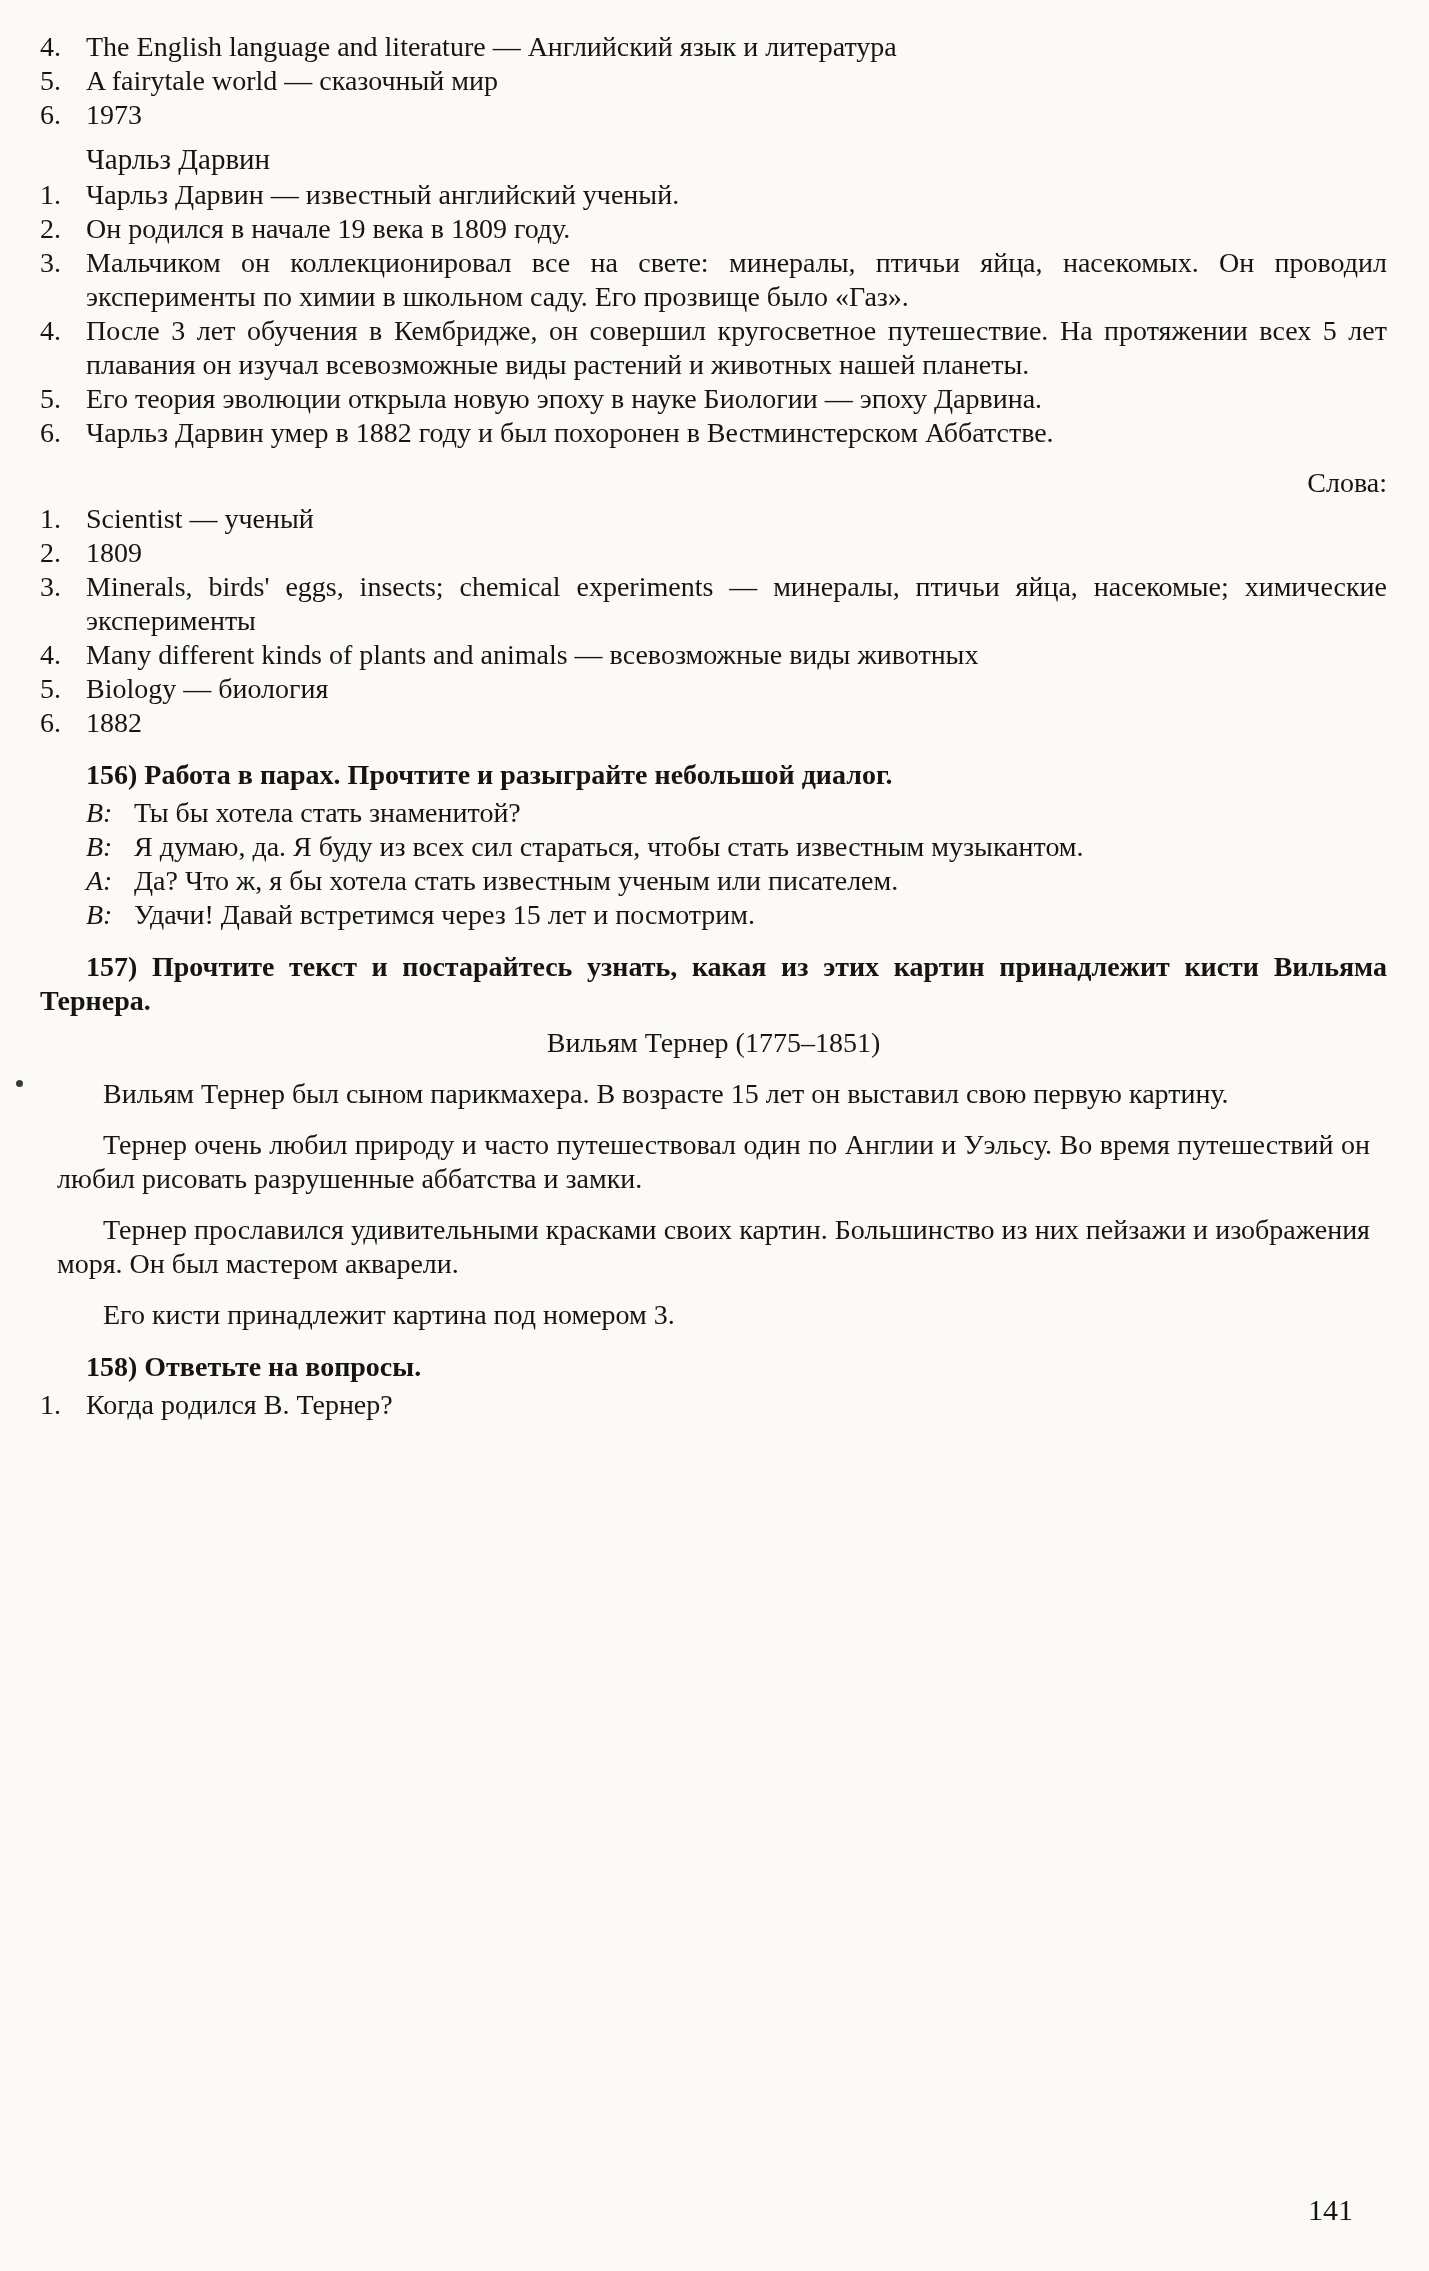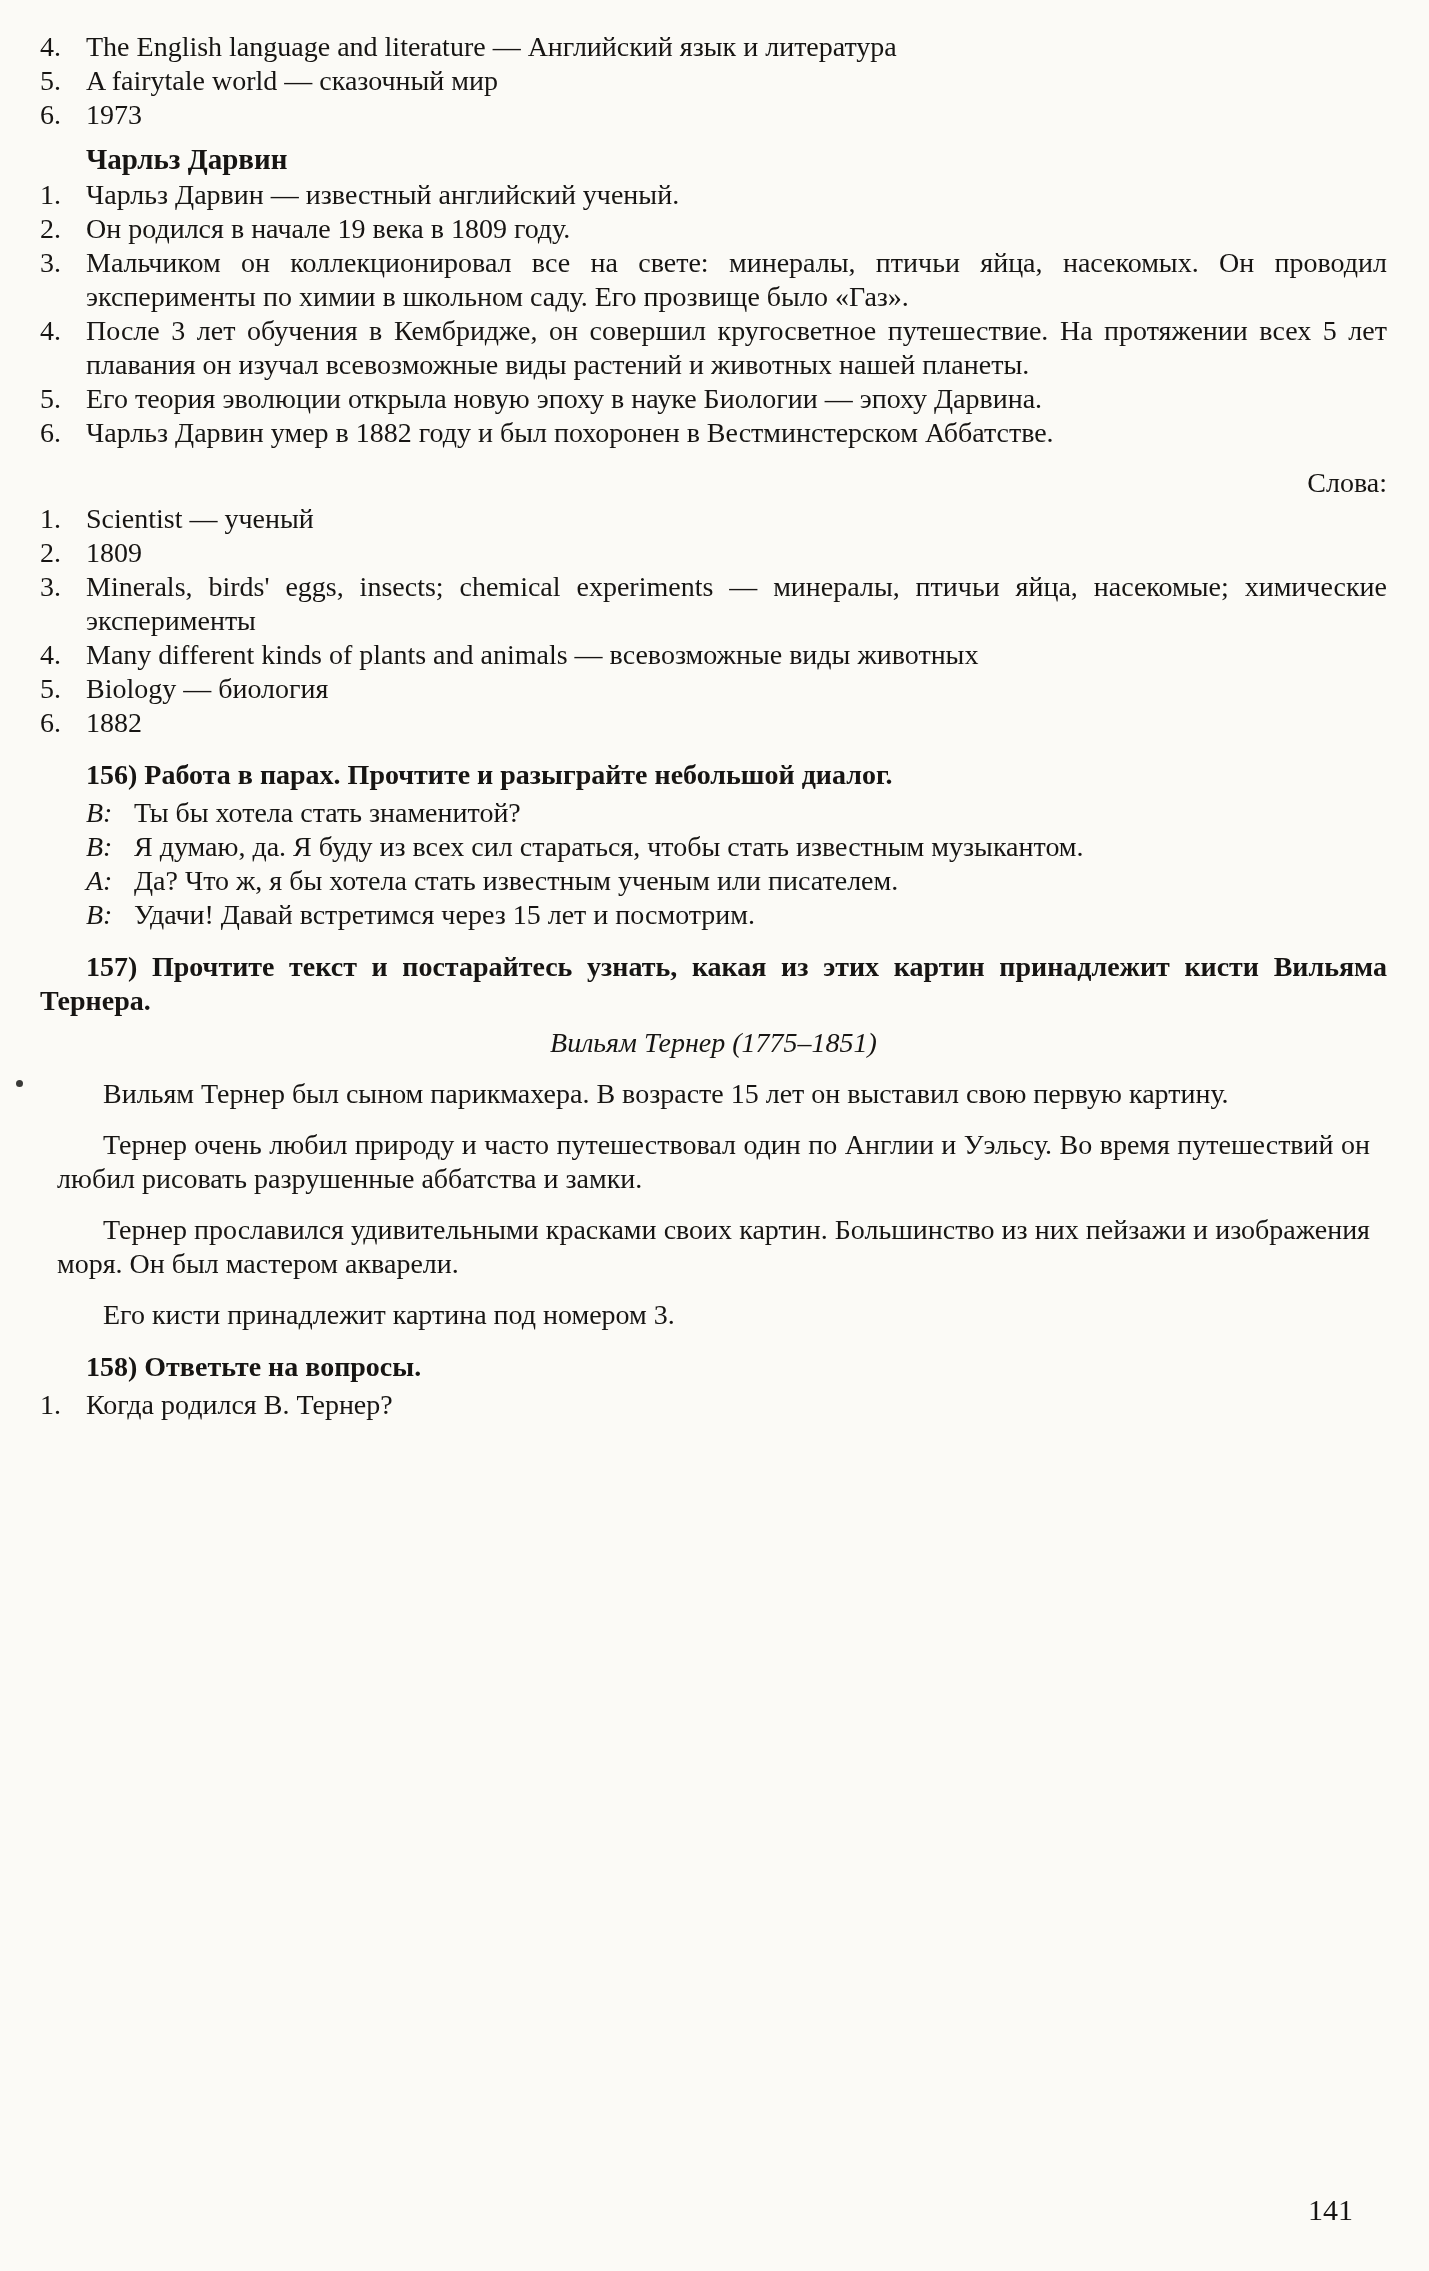--- a/index.html
+++ b/index.html
@@ -19,35 +19,35 @@
     font-size: 28px;
     line-height: 34px;
     color: #171513;
     overflow: hidden;
   }
   .block { margin: 0; }
   .li { display: flex; }
   .num { flex: 0 0 46px; }
   .li-text { flex: 1; text-align: justify; }
   .heading {
-    font-weight: 700;
+    font-weight: 400;
     font-size: 29px;
     margin: 10px 0 2px 46px;
   }
   .vocab-label { margin: 16px 0 2px 46px; text-align: right; }
   .ex-title {
     font-weight: 700;
     margin: 18px 0 4px 0;
     text-indent: 46px;
     text-align: justify;
   }
   .dlg { display: flex; margin-left: 46px; }
   .speaker { flex: 0 0 48px; font-style: italic; }
   .dlg-text { flex: 1; text-align: justify; }
-  .subtitle { text-align: center; margin: 8px 0 2px 0; font-style: italic; }
+  .subtitle { text-align: center; margin: 8px 0 2px 0; }
   .para { margin: 17px; text-indent: 46px; text-align: justify; }
   .answer { margin-left: 46px; text-align: justify; }
   .page-number {
     position: absolute;
     right: 76px;
     bottom: 44px;
     font-size: 30px;
     color: #171513;
   }
   .artifact-dot {

